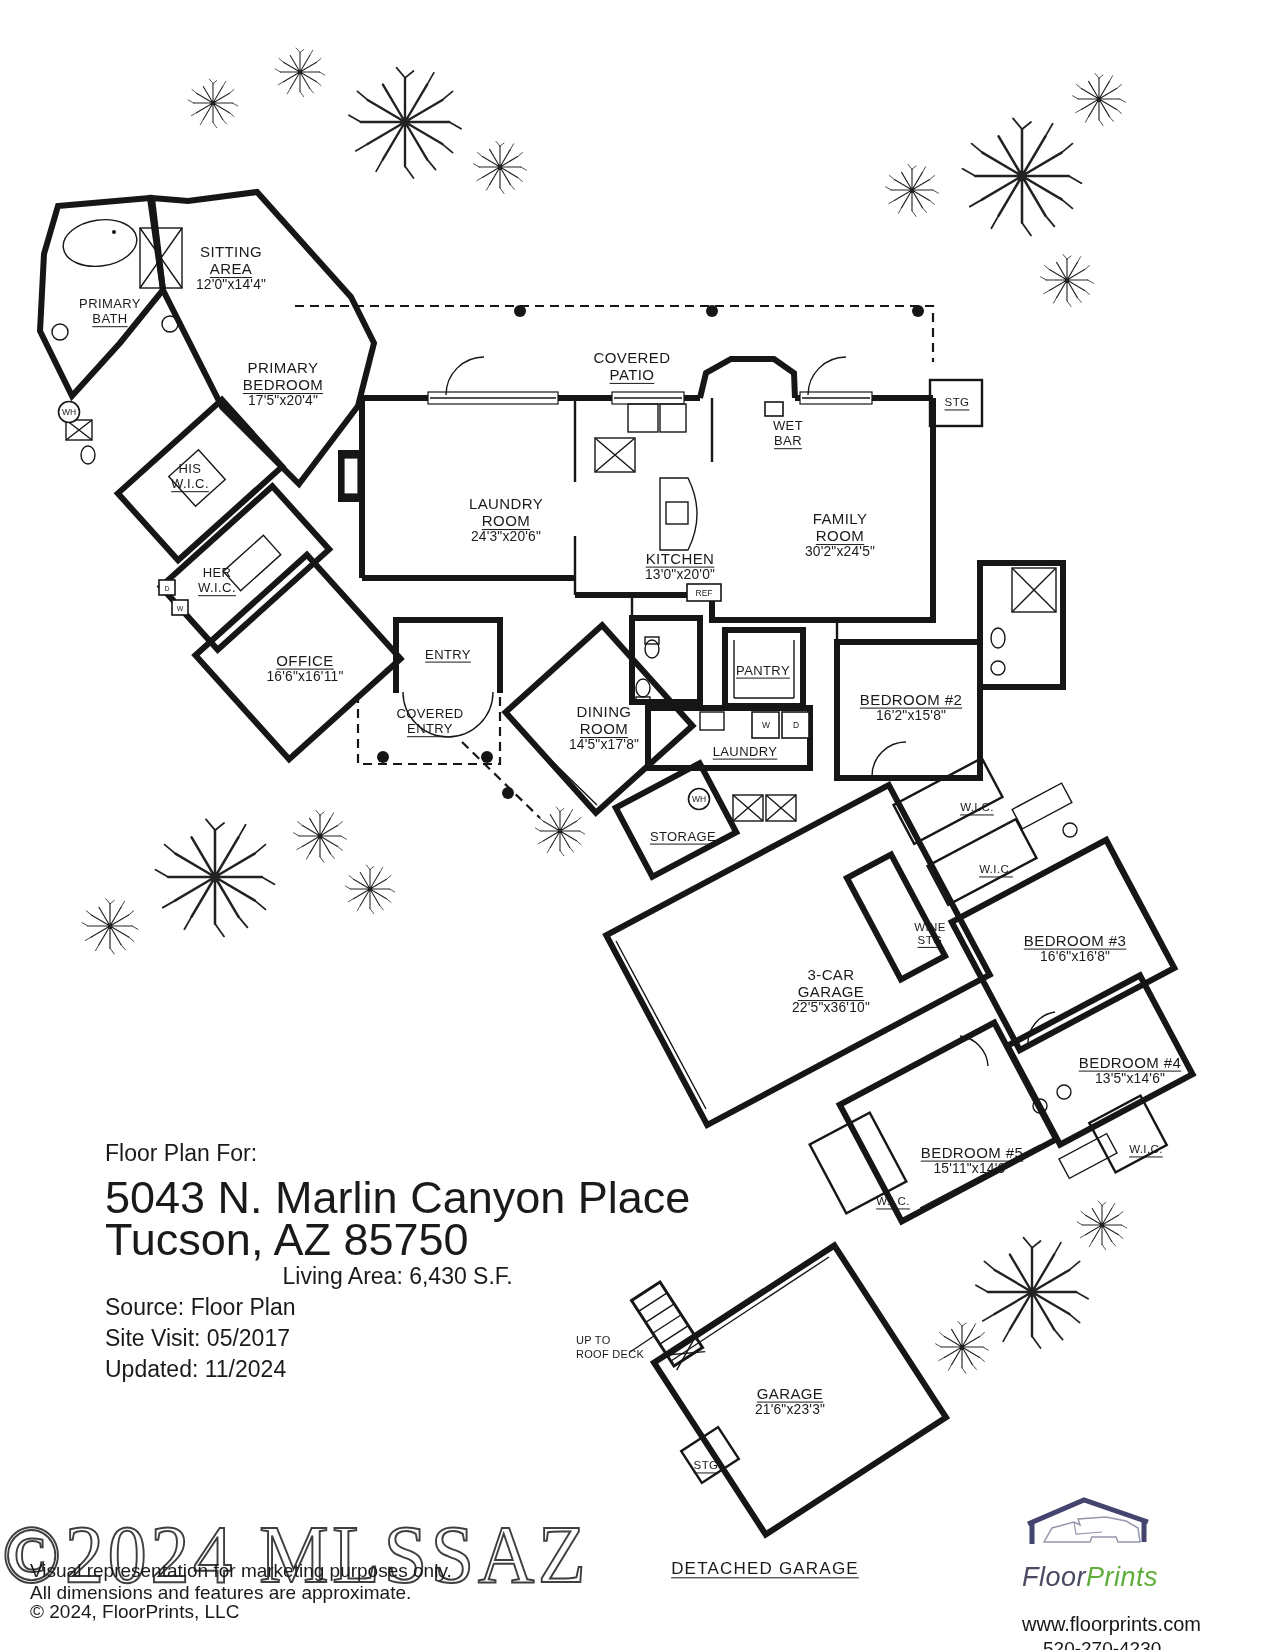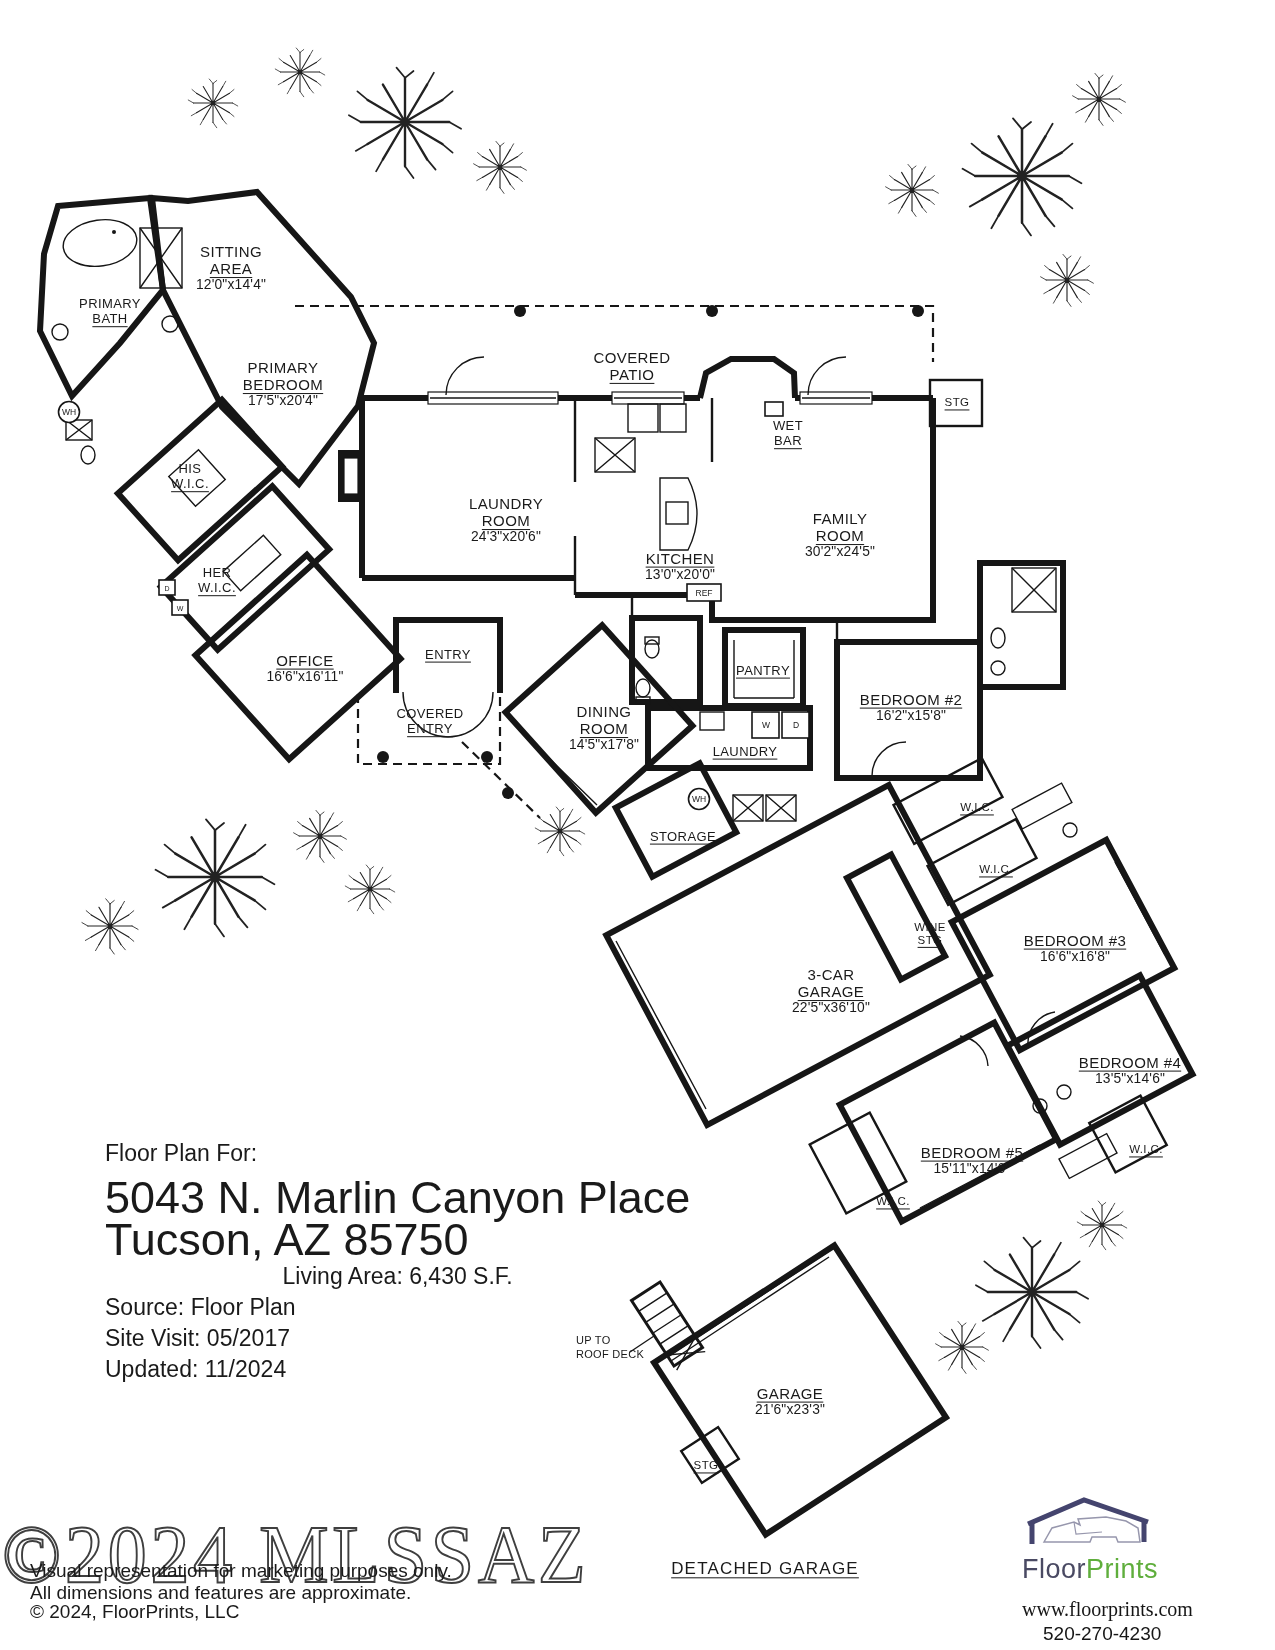--- a/index.html
+++ b/index.html
@@ -34,22 +34,22 @@
   .tb-addr{font-size:45px;line-height:42px;}
   .tb-detail{font-size:23px;line-height:31px;}
   .tb-detail.first{margin-top:0;text-align:center;}
   
   .watermark{position:absolute;left:2px;top:1508px;font-family:"Liberation Serif",serif;
              font-size:82px;letter-spacing:4px;white-space:nowrap;color:transparent;
              -webkit-text-stroke:2px #3f3f3f;transform:scaleX(.95);transform-origin:left top;}
   .disc{position:absolute;left:30px;font-size:19px;white-space:nowrap;}
   
   .brand{position:absolute;left:1022px;top:1492px;width:245px;}
-  .brand-name{font-size:27px;letter-spacing:.5px;margin-top:0px;}
-  .brand-url{font-size:20px;margin-top:13px;color:#161616;font-family:Liberation Serif, serif;}
+  .brand-name{font-size:27px;letter-spacing:.5px;margin-top:8px;font-style:italic;}
+  .brand-url{font-size:20px;margin-top:20px;color:#161616;}
   .brand-phone{font-size:19px;margin-top:2px;color:#161616;margin-left:21px;}
 </style>
 </head>
 <body>
 
 <div class="canvas">
 
 <svg class="plan" width="1275" height="1650" viewBox="0 0 1275 1650">
   <defs>
     <g id="tree-sym">

